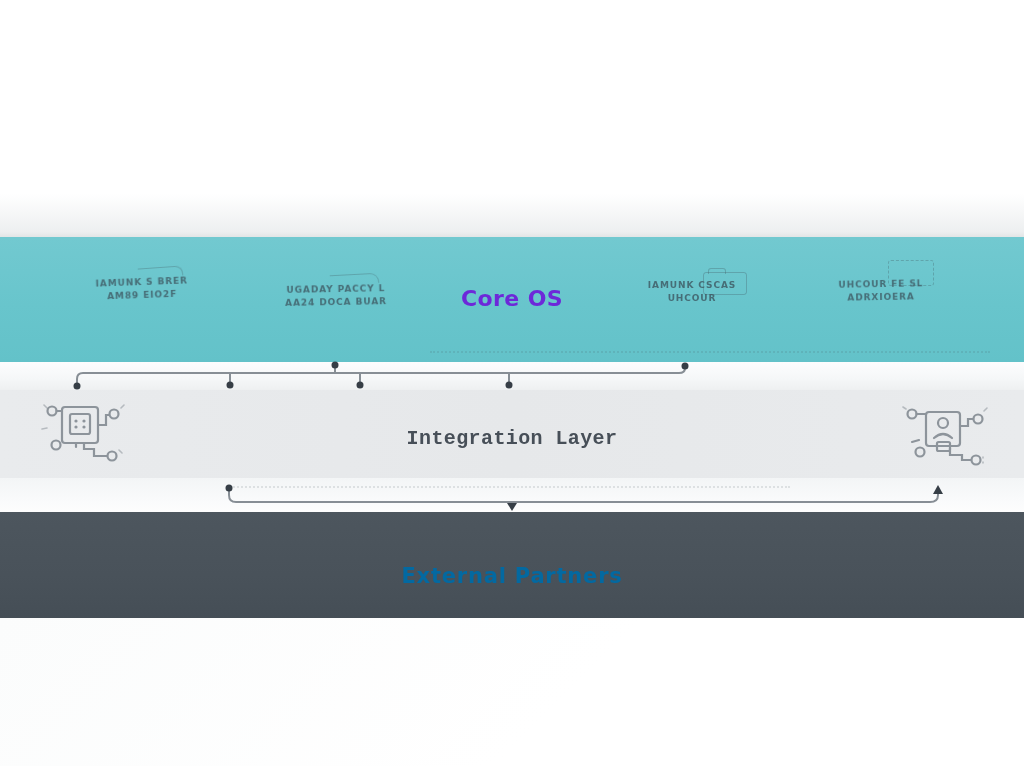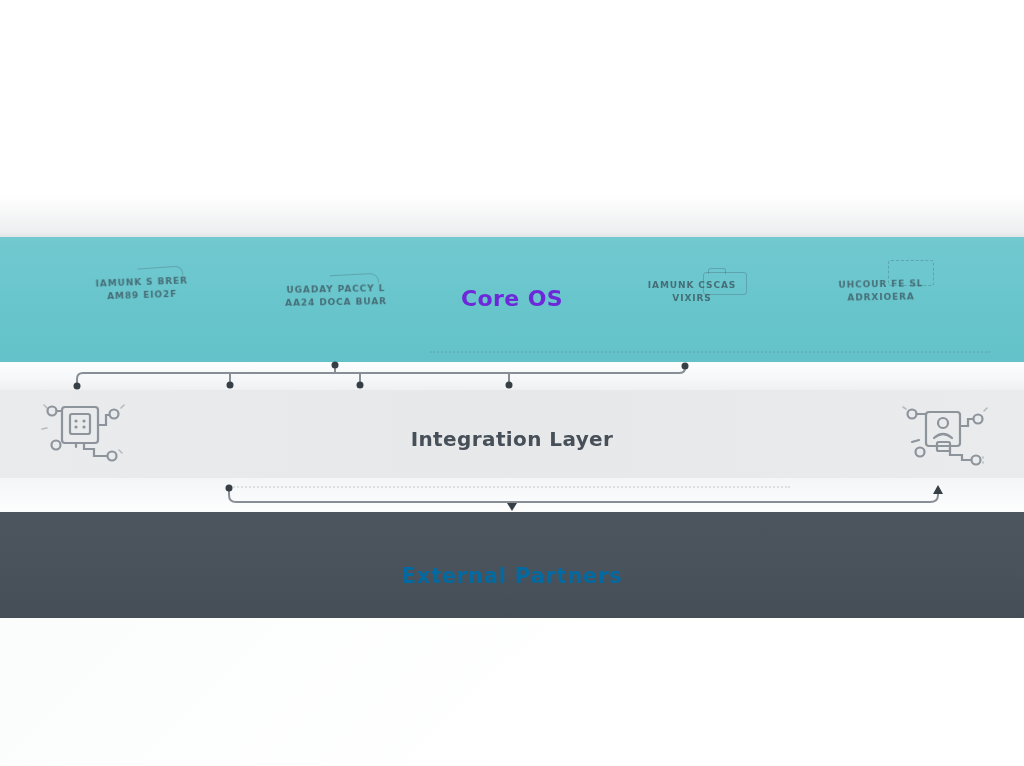--- a/index.html
+++ b/index.html
@@ -11,21 +11,21 @@
   #pre-teal-shade{top:194px;height:43px;background:linear-gradient(180deg,rgba(255,255,255,0) 0%,#edeff0 88%,#e2e5e6 100%);}
   #band-core{top:237px;height:125px;background:linear-gradient(180deg,#72c9d0 0%,#68c5cc 55%,#63c2c9 100%);}
   #strip-a{top:362px;height:28px;background:linear-gradient(180deg,#fdfdfe 0%,#f5f7f8 60%,#eef0f1 100%);}
   #band-integration{top:390px;height:88px;background:linear-gradient(90deg,#e9ebed 0%,#e6e8ea 50%,#e9ebed 100%);}
   #strip-b{top:478px;height:34px;background:linear-gradient(180deg,#f3f5f6 0%,#fafbfc 70%,#fdfdfd 100%);}
   #band-external{top:512px;height:106px;background:linear-gradient(180deg,#4d565e 0%,#49525a 60%,#454e56 100%);}
   #bottom-fade{top:618px;height:148px;background:linear-gradient(135deg,#fbfcfc 0%,#ffffff 55%);}
 
   .layer-title{position:absolute;left:0;width:1024px;text-align:center;font-weight:bold;letter-spacing:.4px;}
   #core-title{top:286px;font-size:22px;color:#6d28d9;}
-  #integration-title{top:427px;font-size:20px;color:#474f58;}
+  #integration-title{top:427px;font-size:20px;color:#474f58;font-family:Liberation Mono, monospace;}
   #external-title{top:564px;font-size:21px;color:#0369a1;letter-spacing:.8px;}
 
   .module-label{
     position:absolute;text-align:center;font-size:9px;font-weight:bold;
     letter-spacing:.9px;line-height:13px;color:rgba(52,64,74,.66);
     filter:blur(.35px);white-space:nowrap;
   }
   #module-1{left:82px;top:276px;width:120px;transform:rotate(-2deg);}
   #module-2{left:276px;top:283px;width:120px;transform:rotate(-1deg);}
   #module-3{left:632px;top:279px;width:120px;}
@@ -63,21 +63,21 @@
   <div class="module-label" id="module-1">
     <div>IAMUNK S BRER</div>
     <div>AM89 EIO2F</div>
   </div>
   <div class="module-label" id="module-2">
     <div>UGADAY PACCY L</div>
     <div>AA24 DOCA BUAR</div>
   </div>
   <div class="module-label" id="module-3">
     <div>IAMUNK CSCAS</div>
-    <div>VIXIRS</div>
+    <div>UHCOUR</div>
   </div>
   <div class="module-label" id="module-4">
     <div>UHCOUR FE SL</div>
     <div>ADRXIOERA</div>
   </div>
 
   <div class="ghost" id="ghost-arc-1"></div>
   <div class="ghost" id="ghost-arc-2"></div>
   <div class="ghost" id="ghost-folder"></div>
   <div class="ghost" id="ghost-dashed"></div>

